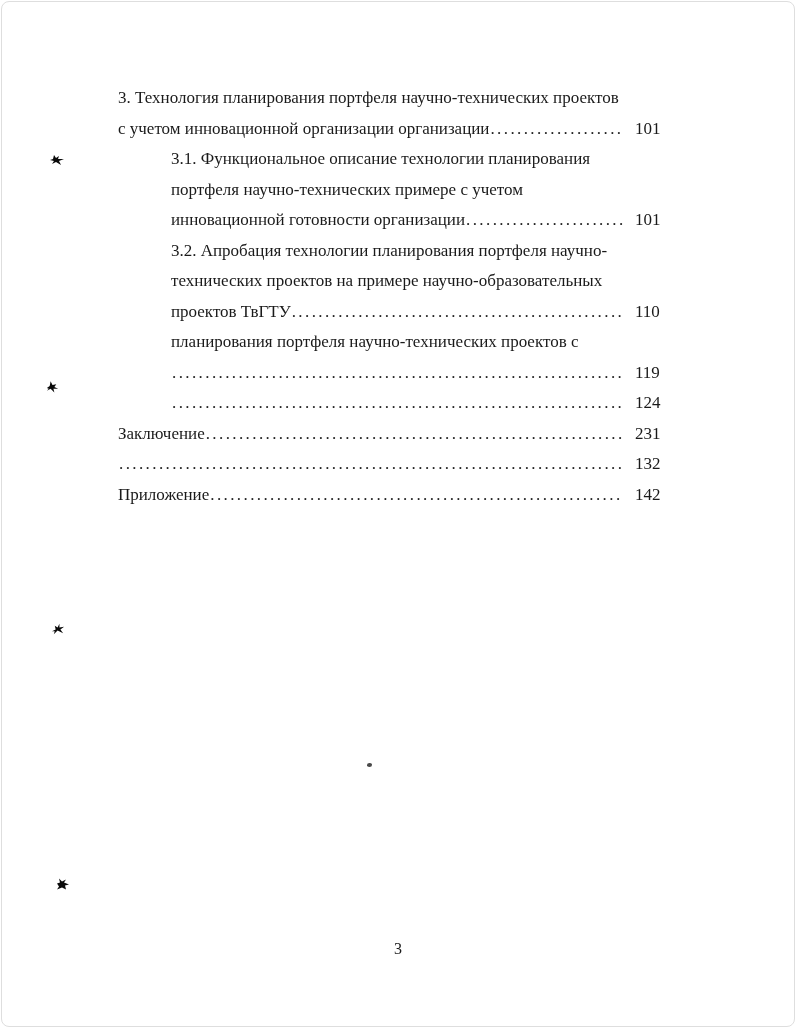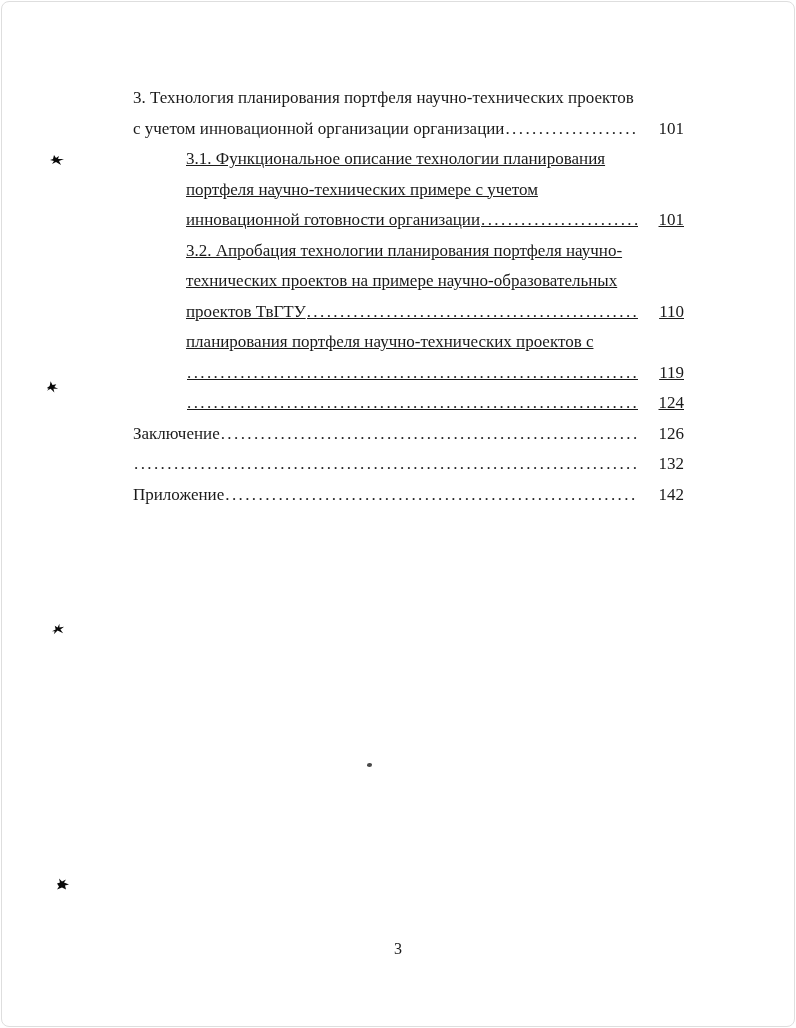--- a/index.html
+++ b/index.html
@@ -14,45 +14,45 @@
   }
   .scan-edge {
     position: absolute;
     inset: 1px;
     border: 1px solid #dedede;
     border-radius: 8px;
     pointer-events: none;
   }
   .toc {
     position: absolute;
-    left: 133px;
+    left: 118px;
     top: 83px;
     width: 551px;
   }
   .toc-line {
     display: flex;
     align-items: baseline;
     height: 30.5px;
     font-size: 17px;
     line-height: 30.5px;
     white-space: nowrap;
   }
-  .toc-line.indent { padding-left: 53px; text-decoration: underline; }
+  .toc-line.indent { padding-left: 53px; }
   .toc-text { flex: 0 0 auto; }
   .leader {
     flex: 1 1 auto;
     overflow: hidden;
     white-space: nowrap;
     letter-spacing: 2.4px;
     margin-left: 1px;
     color: #1f1f1f;
   }
   .page-num {
     flex: 0 0 34px;
-    text-align: right;
+    text-align: left;
     margin-left: 12px;
   }
   .footer {
     position: absolute;
     left: 0;
     top: 940px;
     width: 100%;
     text-align: center;
     font-size: 16px;
   }
@@ -130,21 +130,21 @@
     </div>
 
     <div class="toc-line indent">
       <span class="leader">................................................................................................................................................................</span>
       <span class="page-num">124</span>
     </div>
 
     <div class="toc-line">
       <span class="toc-text">Заключение</span>
       <span class="leader">................................................................................................................................................................</span>
-      <span class="page-num">126</span>
+      <span class="page-num">231</span>
     </div>
 
     <div class="toc-line">
       <span class="leader">................................................................................................................................................................</span>
       <span class="page-num">132</span>
     </div>
 
     <div class="toc-line">
       <span class="toc-text">Приложение</span>
       <span class="leader">................................................................................................................................................................</span>

